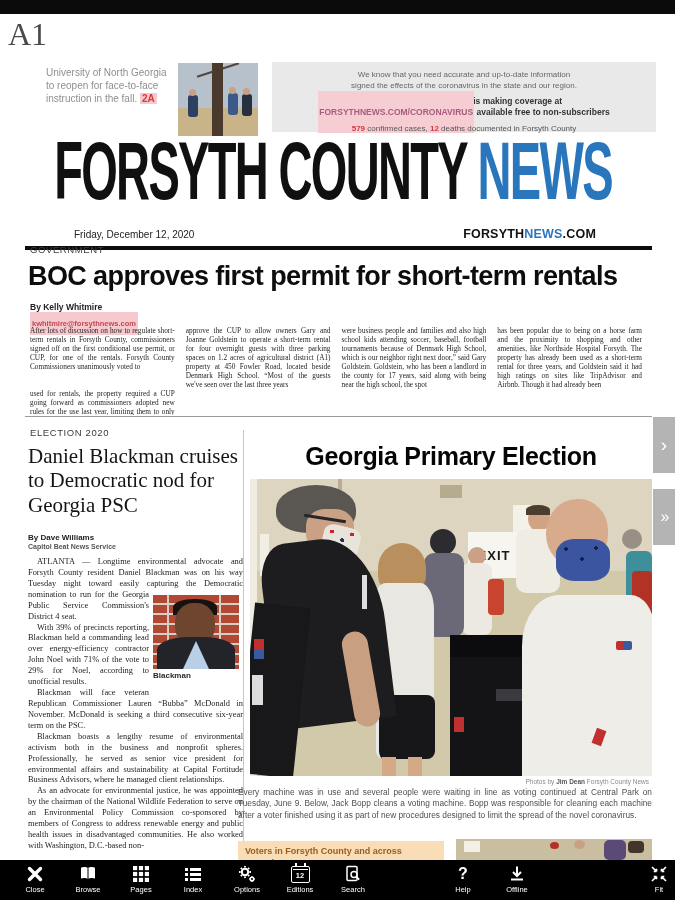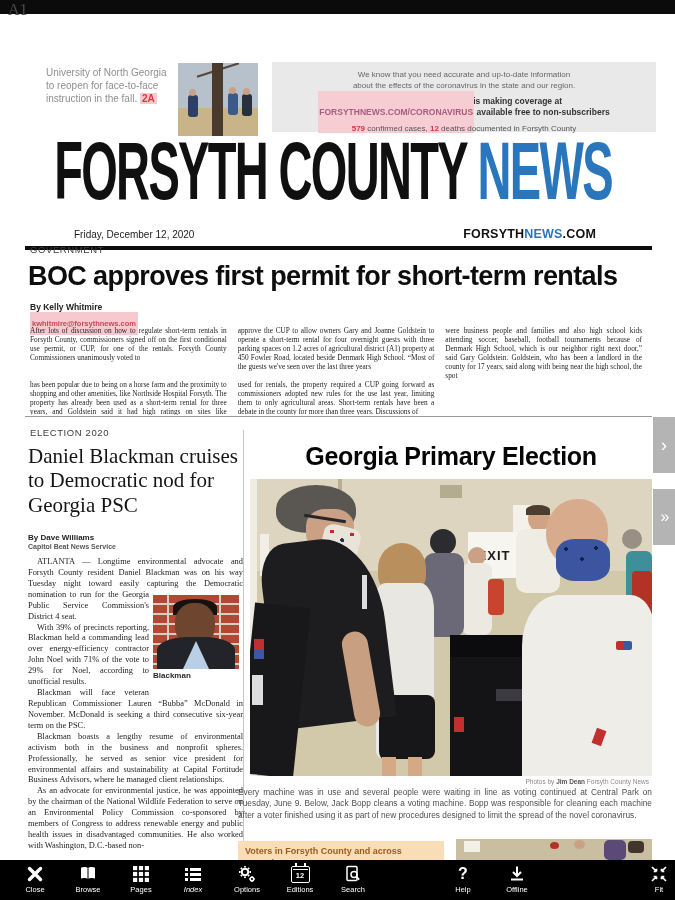--- a/index.html
+++ b/index.html
@@ -1,20 +1,20 @@
 <!DOCTYPE html>
 <html><head>
 <meta charset="utf-8">
 <style>
   html,body{margin:0;padding:0;}
   body{width:675px;height:900px;background:#fff;overflow:hidden;font-family:"Liberation Sans","DejaVu Sans",sans-serif;position:relative;}
   .abs{position:absolute;}
   
   .topbar{left:0;top:0;width:675px;height:14px;background:#0b0b0b;}
-  .page-label{left:8px;top:1px;font-family:"Liberation Serif","DejaVu Serif",serif;font-size:16px;color:#4a4a4a;}
+  .page-label{left:8px;top:16px;font-family:"Liberation Serif","DejaVu Serif",serif;font-size:32px;color:#4a4a4a;}
   
   .teaser-text{left:46px;top:66px;width:124px;font-size:10px;line-height:1.32;color:#8f8f8f;}
   .teaser-ref{font-weight:bold;color:#d8383e;background:#f6c9ce;padding:0 2px;}
   .teaser-photo{left:178px;top:63px;width:80px;height:73px;background:linear-gradient(#b6c1cc 0 62%,#c9b489 62% 100%);overflow:hidden;}
   .tp-trunk{position:absolute;left:34px;top:0;width:11px;height:73px;background:#4a3a2e;}
   .tp-branch{position:absolute;left:18px;top:6px;width:44px;height:2px;background:#55453a;transform:rotate(-18deg);}
   .tp-fig{position:absolute;width:10px;height:22px;border-radius:3px;background:#2d3f63;}
   .tp-head{position:absolute;width:7px;height:7px;border-radius:50%;background:#caa184;}
   
   .covid-box{left:272px;top:62px;width:384px;height:70px;background:#e9e9e9;text-align:center;padding-top:8px;box-sizing:border-box;}
@@ -29,21 +29,21 @@
   .mh-accent{color:#2a76bd;}
   .mh-date{left:74px;top:229px;font-size:10px;color:#222;}
   .mh-site{right:79px;top:227px;font-size:12.5px;font-weight:bold;color:#111;letter-spacing:0.2px;}
   .black-rule{left:25px;top:246px;width:627px;height:4px;background:#0c0c0c;}
   
   .kicker{font-size:9.5px;color:#3c3c3c;letter-spacing:0.6px;}
   .s1-kicker{left:30px;top:244px;}
   .s1-headline{left:28px;top:261px;width:618px;font-size:27px;font-weight:bold;letter-spacing:-0.6px;color:#0d0d0d;}
   .s1-byline{left:30px;top:302px;font-size:8.5px;font-weight:bold;color:#222;}
   .s1-email{left:30px;top:312px;font-size:7.5px;font-weight:bold;color:#c04a52;background:#f6c9ce;padding:7px 2px;}
-  .s1-cols{left:30px;top:326px;width:612px;height:89px;display:grid;grid-template-columns:repeat(3,1fr);column-gap:11px;overflow:hidden;}
+  .s1-cols{left:30px;top:326px;width:612px;height:89px;display:grid;grid-template-columns:repeat(4,1fr);column-gap:11px;overflow:hidden;}
   .s1-col{font-family:"Liberation Serif","DejaVu Serif",serif;font-size:7.3px;line-height:1.24;text-align:justify;color:#1e1e1e;}
   .s1-jump{display:inline-block;margin-top:3px;font-family:"Liberation Sans",sans-serif;font-size:7.5px;font-weight:bold;color:#d0383e;background:#f6c9ce;padding:0 3px;}
   .hrule{left:25px;top:416px;width:627px;height:1px;background:#9a9a9a;}
   
   .nav-btn{left:653px;width:22px;height:56px;background:rgba(167,167,167,0.85);color:#fff;font-size:19px;display:flex;align-items:center;justify-content:center;cursor:pointer;}
   .nav-next{top:417px;}
   .nav-last{top:489px;font-size:16px;letter-spacing:-2px;}
   
   .s2-kicker{left:30px;top:427px;}
   .s2-headline{left:28px;top:444px;width:214px;font-family:"Liberation Serif","DejaVu Serif",serif;font-size:21px;line-height:1.16;color:#151515;}
@@ -95,21 +95,21 @@
   <div class="tp-fig" style="left:10px;top:32px;"></div>
   <div class="tp-head" style="left:11px;top:26px;"></div>
   <div class="tp-fig" style="left:50px;top:30px;background:#3b5a8a;"></div>
   <div class="tp-head" style="left:51px;top:24px;"></div>
   <div class="tp-fig" style="left:64px;top:31px;background:#26303f;"></div>
   <div class="tp-head" style="left:65px;top:25px;"></div>
 </div>
 
 <div class="abs covid-box">
   <div class="cv-small">We know that you need accurate and up-to-date information</div>
-  <div class="cv-small">about the effects of the coronavirus in the state and our region.</div>
+  <div class="cv-small">signed the effects of the coronavirus in the state and our region.</div>
   <div class="cv-bold"><span>The Forsyth County News is making coverage at</span><br>
     <span class="cv-link">FORSYTHNEWS.COM/CORONAVIRUS</span><span> available free to non-subscribers</span></div>
   <div class="cv-stats"><span class="cv-num">579</span><span> confirmed cases, </span><span class="cv-num">12</span><span> deaths documented in Forsyth County</span></div>
 </div>
 
 <div class="abs masthead">
   <div class="masthead-inner"><span>FORSYTH COUNTY </span><span class="mh-accent">NEWS</span></div>
 </div>
 <div class="abs mh-date">Friday, December 12, 2020</div>
 <div class="abs mh-site"><span>FORSYTH</span><span class="mh-accent">NEWS</span><span>.COM</span></div>
@@ -249,21 +249,21 @@
           <rect x="1" y="6.9" width="4.2" height="4.2"></rect>
           <rect x="6.9" y="6.9" width="4.2" height="4.2"></rect>
           <rect x="12.8" y="6.9" width="4.2" height="4.2"></rect>
           <rect x="1" y="12.8" width="4.2" height="4.2"></rect>
           <rect x="6.9" y="12.8" width="4.2" height="4.2"></rect>
           <rect x="12.8" y="12.8" width="4.2" height="4.2"></rect>
         </svg>
       </div>
     <div class="tb-label">Pages</div>
   </div>
-  <div class="tb" style="left:169px;font-style:italic;">
+  <div class="tb" style="left:169px;">
     <div class="tb-icon">
         <svg width="18" height="18" viewBox="0 0 18 18" fill="#fff">
           <rect x="1" y="3" width="3" height="3"></rect>
           <rect x="6" y="3" width="11" height="3"></rect>
           <rect x="1" y="8" width="3" height="3"></rect>
           <rect x="6" y="8" width="11" height="3"></rect>
           <rect x="1" y="13" width="3" height="3"></rect>
           <rect x="6" y="13" width="11" height="3"></rect>
         </svg>
       </div>

